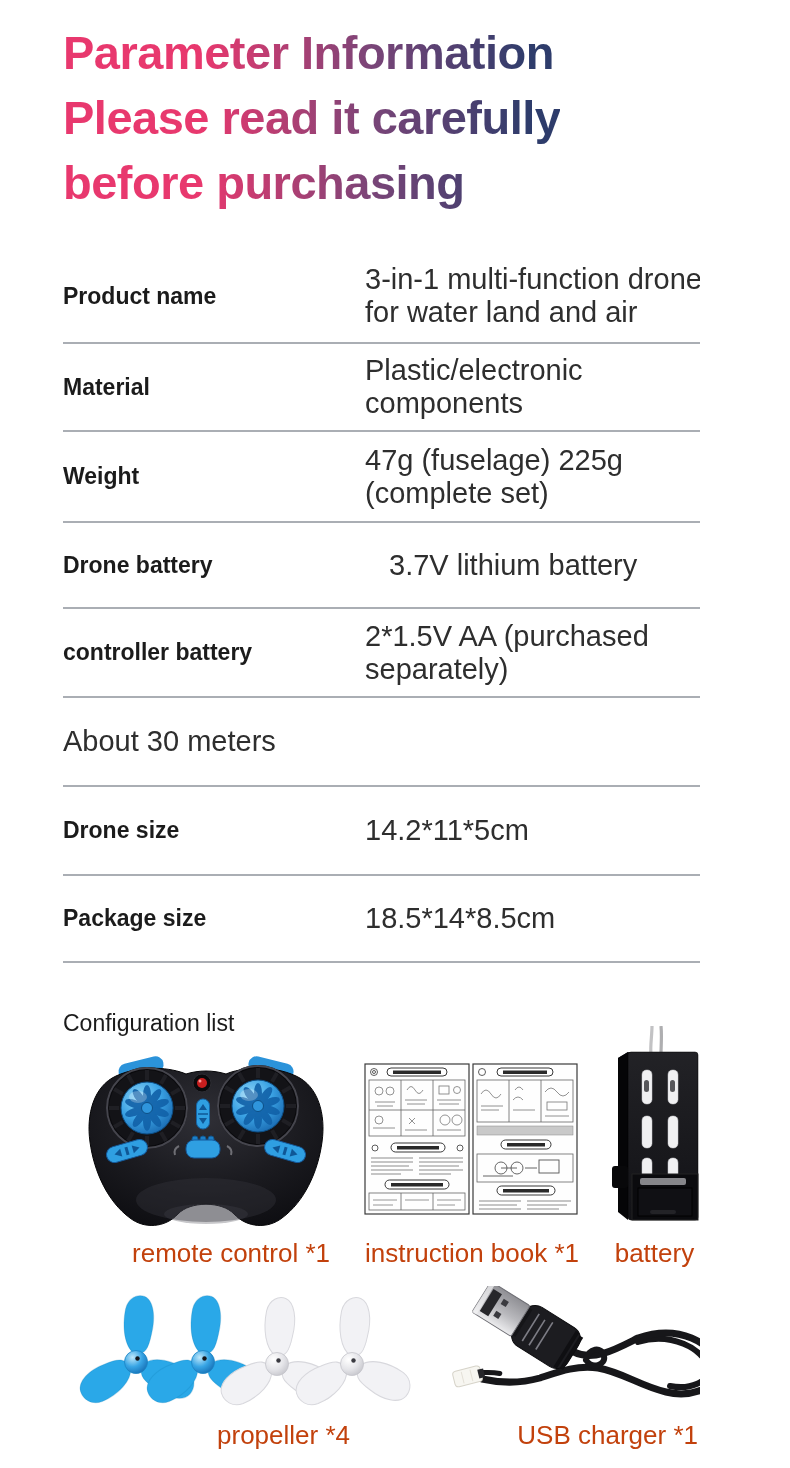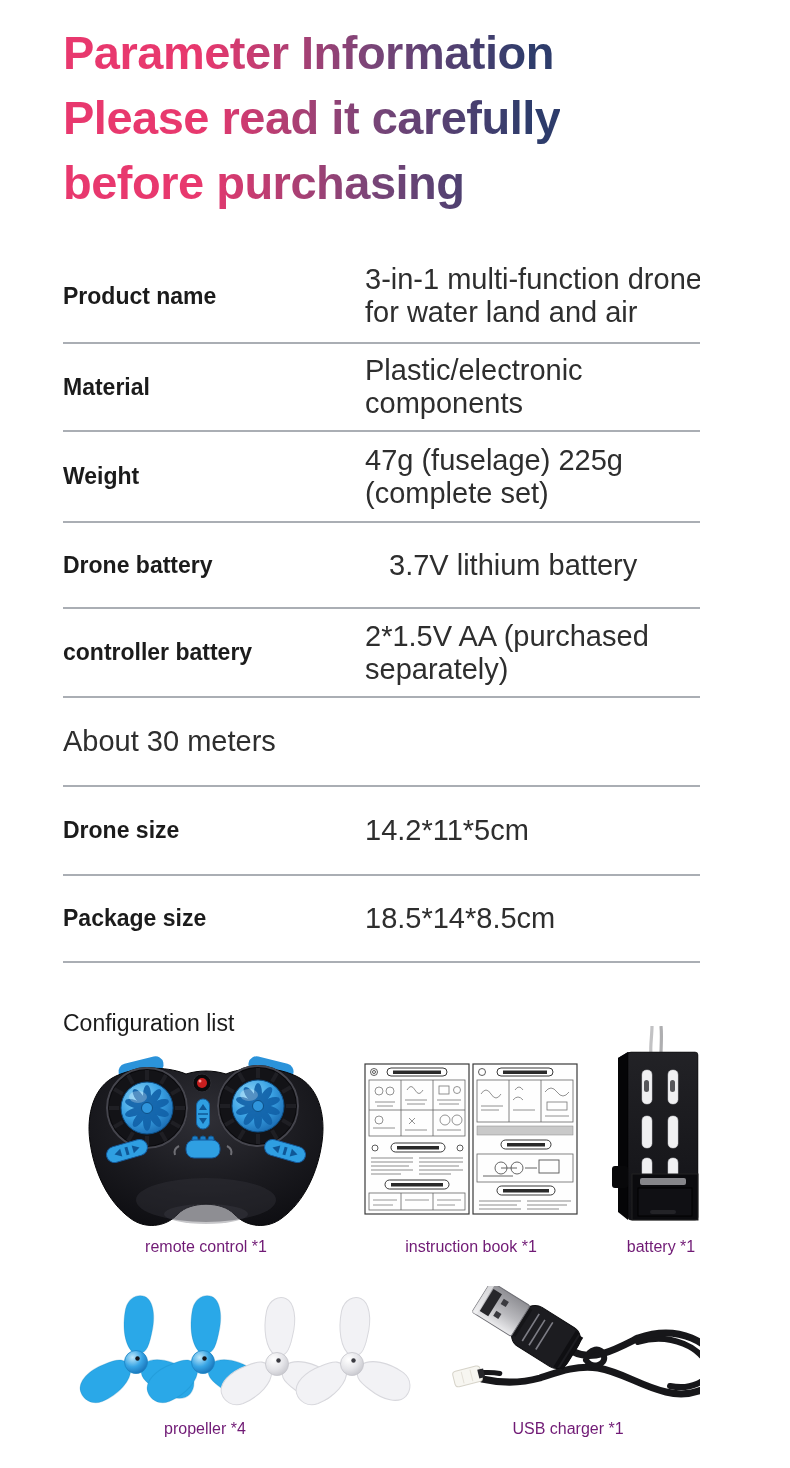--- a/index.html
+++ b/index.html
@@ -24,21 +24,21 @@
   .spec-table{position:absolute;left:63px;top:250px;width:661px;}
   .spec-row{
     display:flex;align-items:center;box-sizing:border-box;
     border-bottom:2px solid var(--divider);
   }
   .spec-label{width:302px;font-size:23px;font-weight:700;color:#1b1b1b;}
   .spec-value{flex:1;font-size:29px;color:#2e2e2e;line-height:33px;white-space:pre-line;}
   
   .config-heading{position:absolute;left:63px;top:995px;font-size:23px;font-weight:400;color:#1b1b1b;margin-top:15px;}
   .cfg-item{position:absolute;}
-  .caption{position:absolute;font-size:16px;color:#701a75;text-align:center;white-space:nowrap;}
+  .caption{position:absolute;font-size:26px;color:#c2410c;text-align:right;white-space:nowrap;}
 </style>
 </head>
 <body>
 
 <div class="page">
 
   <div class="title-block">
     <div class="title-line">Parameter Information</div>
     <div class="title-line">Please read it carefully</div>
     <div class="title-line">before purchasing</div>

